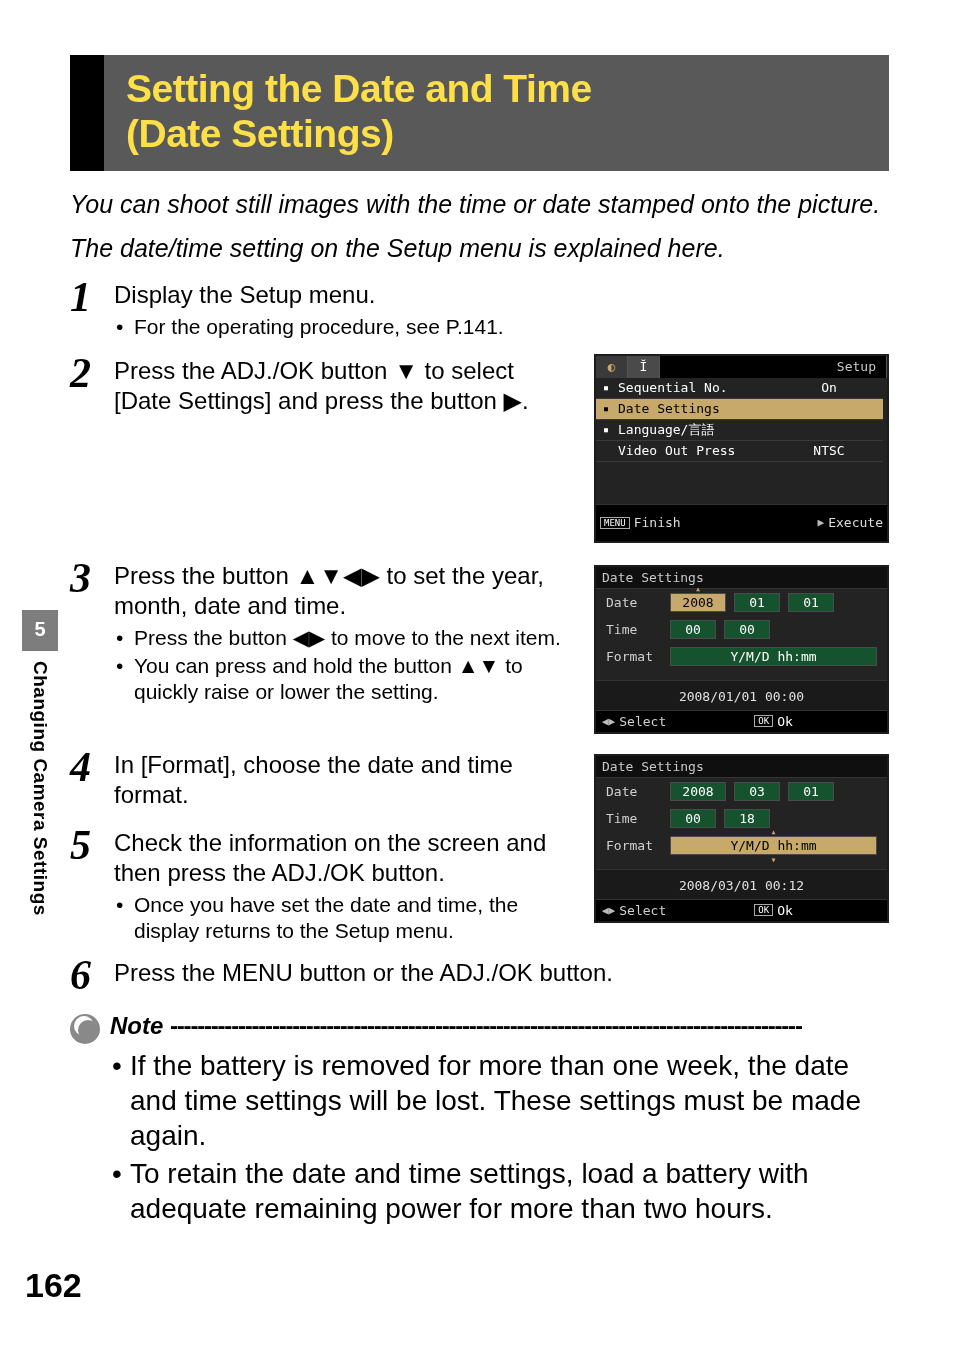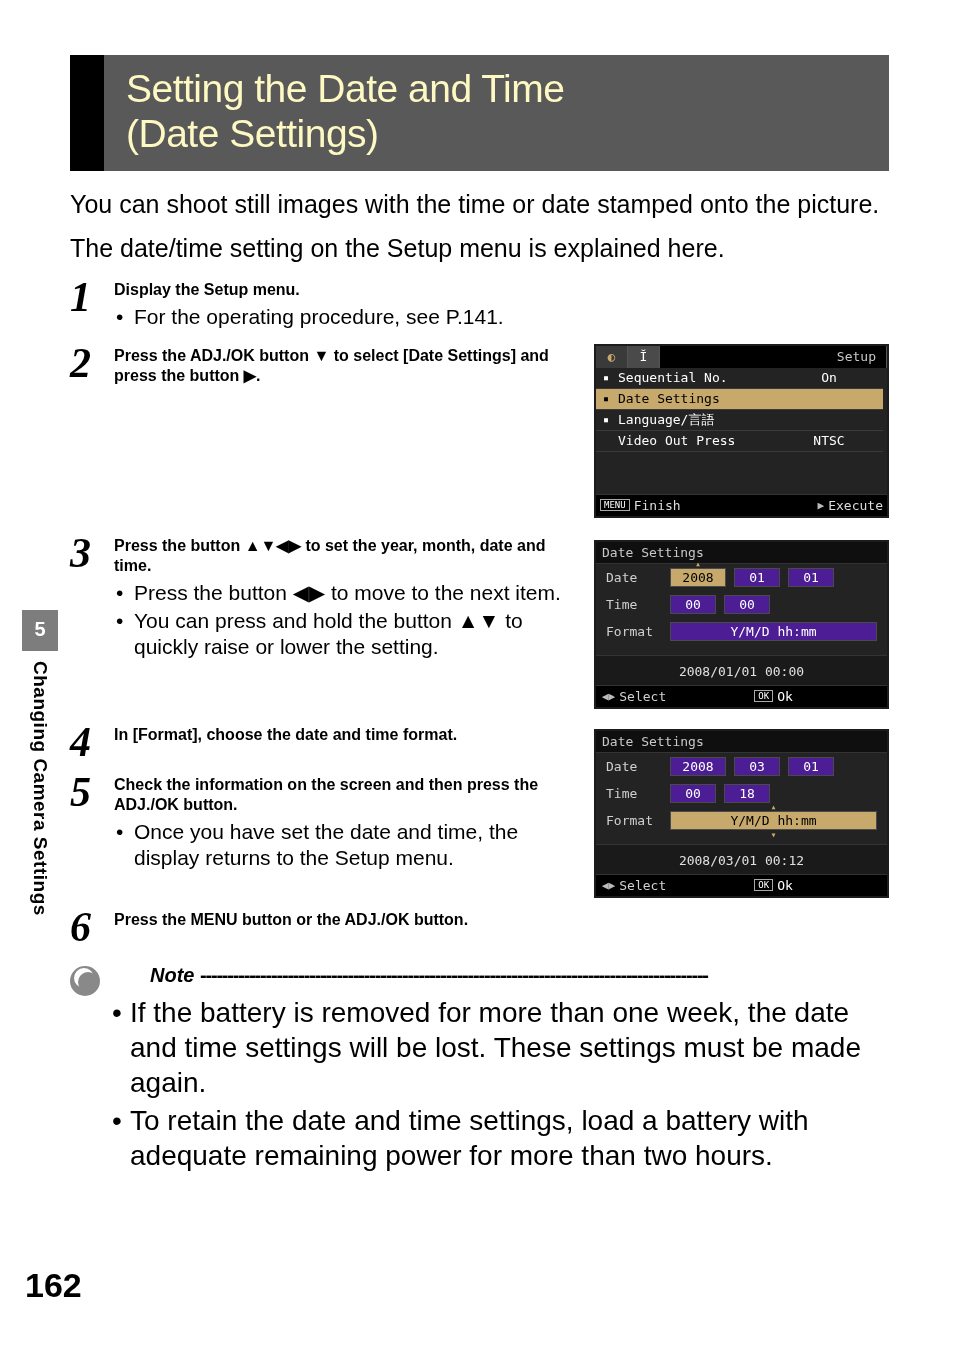--- a/index.html
+++ b/index.html
@@ -24,32 +24,33 @@
   .sec-header .bar {
     width: 34px;
     background: #000;
   }
   .sec-header .title-box {
     flex: 1;
     background: #595959;
     padding: 12px 22px 14px 22px;
   }
   .sec-header .title-box h1 {
-    color: #fef9c3;
+    color: #fde047;
     font-size: 39px;
-    font-weight: 400;
+    font-weight: 700;
     line-height: 1.15;
     letter-spacing: -0.5px;
   }
   
   .intro {
     font-size: 25px;
     line-height: 1.22;
     margin-bottom: 14px;
     color: #000;
+    font-style: italic;
   }
   
   .step {
     display: flex;
     align-items: flex-start;
     margin-bottom: 12px;
   }
   .step-num {
     font-family: "Brush Script MT","Comic Sans MS",cursive;
     font-size: 42px;
@@ -58,22 +59,22 @@
     width: 44px;
     line-height: 0.85;
     padding-top: 2px;
     flex-shrink: 0;
   }
   .step-body {
     flex: 1 1 auto;
     padding-top: 2px;
   }
   .step-title {
-    font-size: 16px;
-    font-weight: bold;
+    font-size: 24px;
+    font-weight: normal;
     line-height: 1.25;
     margin-bottom: 4px;
   }
   .bullets {
     list-style: none;
     margin-top: 3px;
   }
   .bullets li {
     font-size: 21px;
     line-height: 1.25;
@@ -128,23 +129,22 @@
     position: absolute;
     width: 20px; height: 20px;
     border-radius: 50%;
     background: #898989;
     left: 8px; top: 6px;
   }
   .note-body { flex: 1; }
   .note-head {
     font-style: italic;
     font-weight: bold;
-    font-size: 20px;
+    font-size: 24px;
     padding-bottom: 2px;
-    margin-left: 40px;
   }
   .note-dashes {
     letter-spacing: -1.2px;
     font-weight: bold;
     font-style: normal;
   }
   .note-bullets {
     list-style: none;
     margin-top: 6px;
   }
@@ -228,21 +228,21 @@
     height: 21px;
     border-bottom: 1px solid #3a3a3a;
   }
   .lcd .lrow.hi { background: #c7a96b; color: #000; }
   .lcd .lrow .icon { width: 20px; text-align: center; font-size: 10px; }
   .lcd .lrow .lname { flex: 1; padding-left: 2px; }
   .lcd .lrow .lval { width: 80px; text-align:center; }
   .lcd .lrow .arrow { width: 14px; text-align:center; color:#c7a96b; }
   .lcd .spacer { height: 42px; }
   .lcd .footer {
-    display: flex; height: 22px; align-items:center;
+    display: flex; height: 37px; align-items:center;
     background:#000; padding: 0 4px;
     border-top: 1px solid #333;
   }
   .lcd .footer .fkey {
     border: 1px solid #aaa;
     font-size: 9px;
     padding: 0 3px;
     margin-right: 4px;
   }
   .lcd .footer .ftxt { color:#ddd; }
@@ -265,21 +265,21 @@
     color: #c8c8c8;
     border-bottom: 1px solid #333;
   }
   .ds .dsrow {
     display: flex; align-items: center;
     padding: 4px 10px;
     gap: 8px;
   }
   .ds .dsrow .lab { flex: 0 0 56px; color:#d0d0d0; }
   .ds .pill {
-    background:#4c1d95;
+    background:#14532d;
     border:1px solid #4a4a4a;
     padding: 1px 0;
     text-align: center;
     min-width: 46px;
   }
   .ds .pill.hi { background:#c7a96b; color:#000; position:relative;}
   .ds .pill.hi::before{
     content:"▴";
     position:absolute; top:-11px; left:50%; transform:translateX(-50%);
     color:#c7a96b; font-size:10px;

